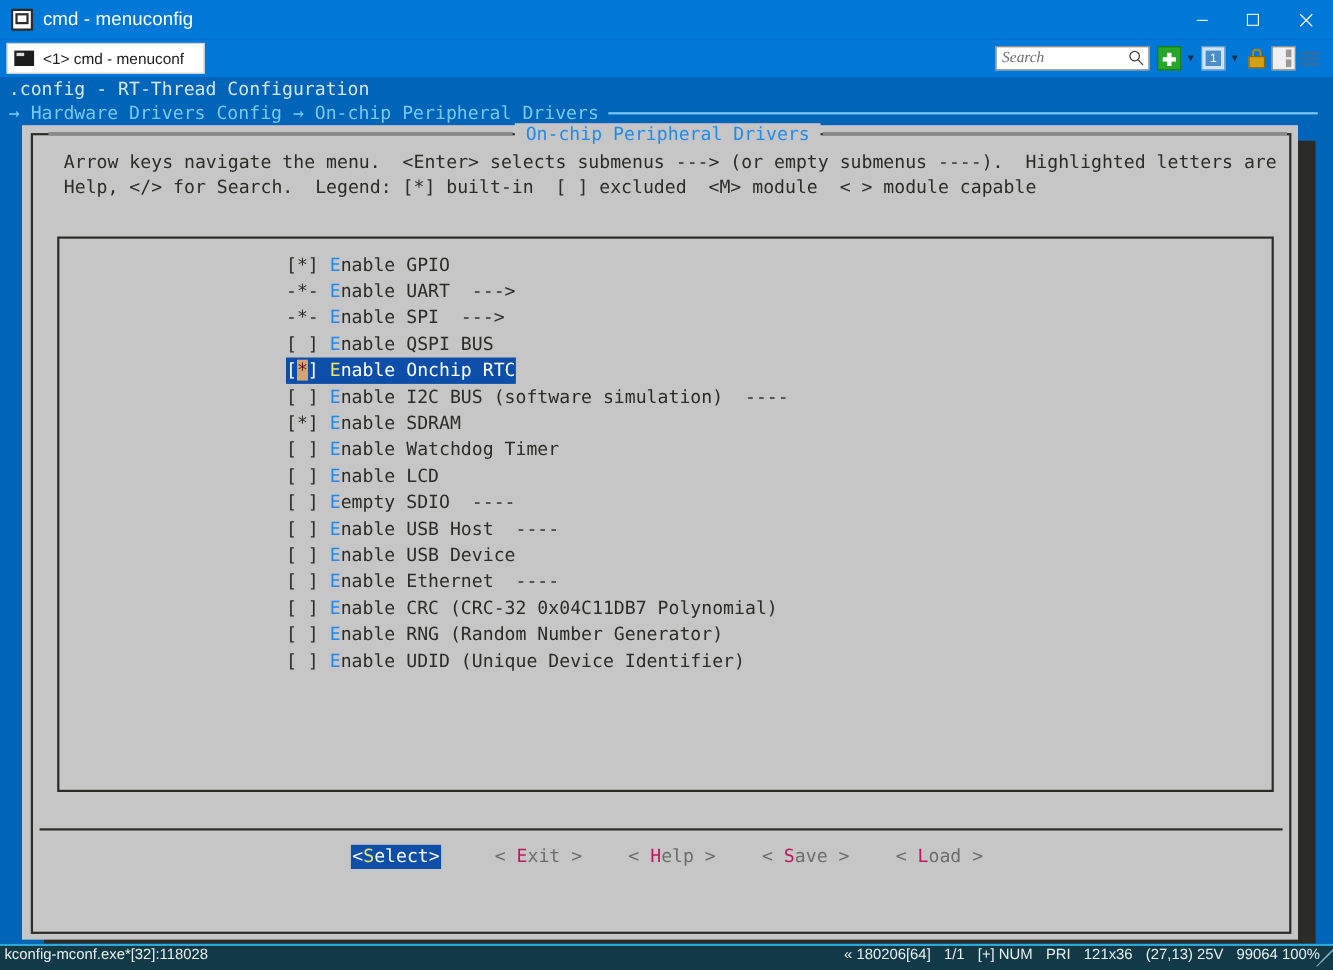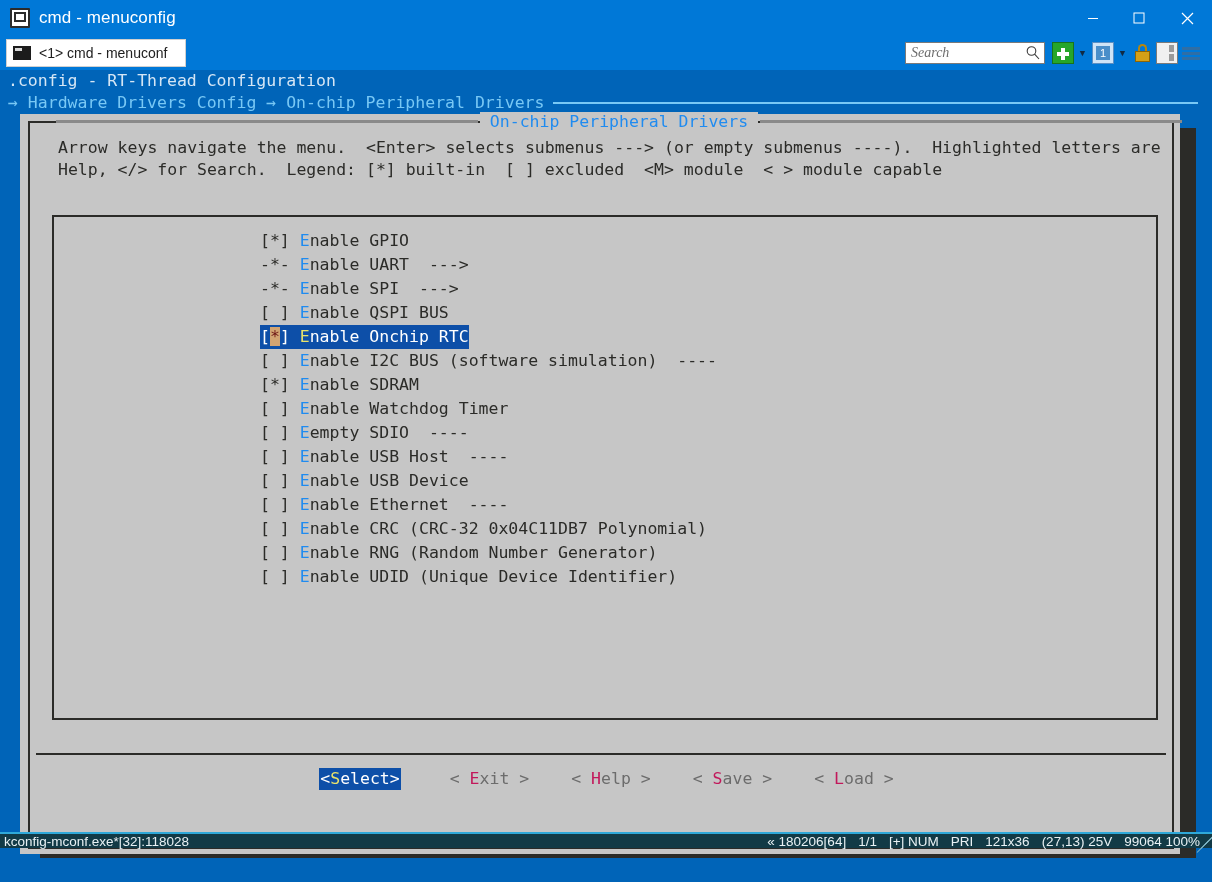--- a/index.html
+++ b/index.html
@@ -291,21 +291,21 @@
   #dialog-inner {
     position: absolute;
     left: 6px; top: 5px;
     width: 1146px; height: 728px;
     border: 2px solid #2b2b28;
     box-sizing: border-box;
     background: #c6c6c6;
   }
   #dialog-title-row {
     position: absolute;
-    left: 16px; top: -11px;
+    left: 4px; top: -11px;
     width: 1146px;
     display: flex;
     align-items: center;
     justify-content: flex-start;
   }
   .title-rule {
     height: 3px;
     background: #8a8a8a;
     flex: 1 1 auto;
     margin: 0 2px;
@@ -395,22 +395,22 @@
     background: #0d4fa8;
     color: #ffffff;
     margin: 0 28px;
     text-align: center;
   }
   .btn.sel .hot { color: #e9e36a; }
 
   
   #statusbar {
     position: absolute;
-    left: 0; top: 832px;
-    width: 1212px; height: 16px;
+    left: 0; top: 858px;
+    width: 1212px; height: 24px;
     background: #123a46;
     border-top: 2px solid #2fa8d8;
     box-sizing: border-box;
     display: flex;
     color: #e8f1f4;
     font-family: "Liberation Sans", sans-serif;
     font-size: 13.5px;
   }
   #status-left { margin-left: 4px; white-space: nowrap; }
   #status-right {
@@ -524,20 +524,21 @@
         <div id="listbox">
           <div id="menuitems">
               <div class="menu-row-wrap"><div class="menu-row"><span>[*]</span><span> </span><span class="hot">E</span><span>nable GPIO</span></div></div>
               <div class="menu-row-wrap"><div class="menu-row"><span>-*-</span><span> </span><span class="hot">E</span><span>nable UART  ---&gt;</span></div></div>
               <div class="menu-row-wrap"><div class="menu-row"><span>-*-</span><span> </span><span class="hot">E</span><span>nable SPI  ---&gt;</span></div></div>
               <div class="menu-row-wrap"><div class="menu-row"><span>[ ]</span><span> </span><span class="hot">E</span><span>nable QSPI BUS</span></div></div>
               <div class="menu-row-wrap"><div class="menu-row sel"><span>[</span><span class="cursor">*</span><span>]</span><span> </span><span class="hot">E</span><span>nable Onchip RTC</span></div></div>
               <div class="menu-row-wrap"><div class="menu-row"><span>[ ]</span><span> </span><span class="hot">E</span><span>nable I2C BUS (software simulation)  ----</span></div></div>
               <div class="menu-row-wrap"><div class="menu-row"><span>[*]</span><span> </span><span class="hot">E</span><span>nable SDRAM</span></div></div>
               <div class="menu-row-wrap"><div class="menu-row"><span>[ ]</span><span> </span><span class="hot">E</span><span>nable Watchdog Timer</span></div></div>
+              <div class="menu-row-wrap"><div class="menu-row"><span>[ ]</span><span> </span><span class="hot">E</span><span>nable LCD</span></div></div>
               <div class="menu-row-wrap"><div class="menu-row"><span>[ ]</span><span> </span><span class="hot">E</span><span>empty SDIO  ----</span></div></div>
               <div class="menu-row-wrap"><div class="menu-row"><span>[ ]</span><span> </span><span class="hot">E</span><span>nable USB Host  ----</span></div></div>
               <div class="menu-row-wrap"><div class="menu-row"><span>[ ]</span><span> </span><span class="hot">E</span><span>nable USB Device</span></div></div>
               <div class="menu-row-wrap"><div class="menu-row"><span>[ ]</span><span> </span><span class="hot">E</span><span>nable Ethernet  ----</span></div></div>
               <div class="menu-row-wrap"><div class="menu-row"><span>[ ]</span><span> </span><span class="hot">E</span><span>nable CRC (CRC-32 0x04C11DB7 Polynomial)</span></div></div>
               <div class="menu-row-wrap"><div class="menu-row"><span>[ ]</span><span> </span><span class="hot">E</span><span>nable RNG (Random Number Generator)</span></div></div>
               <div class="menu-row-wrap"><div class="menu-row"><span>[ ]</span><span> </span><span class="hot">E</span><span>nable UDID (Unique Device Identifier)</span></div></div>
             </div>
         </div>
 

